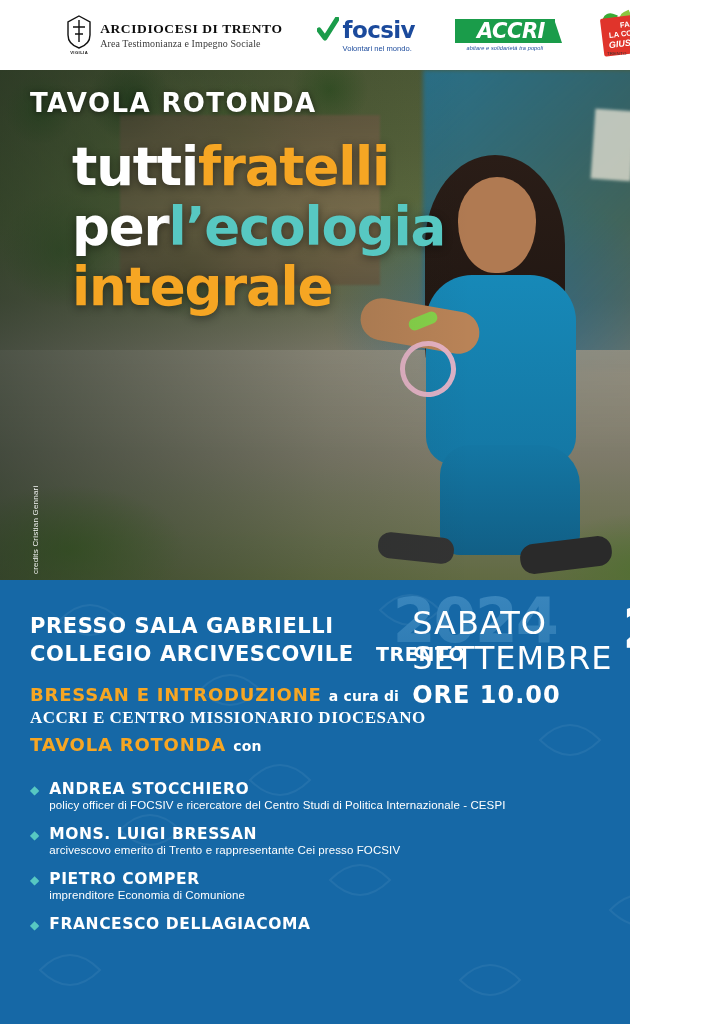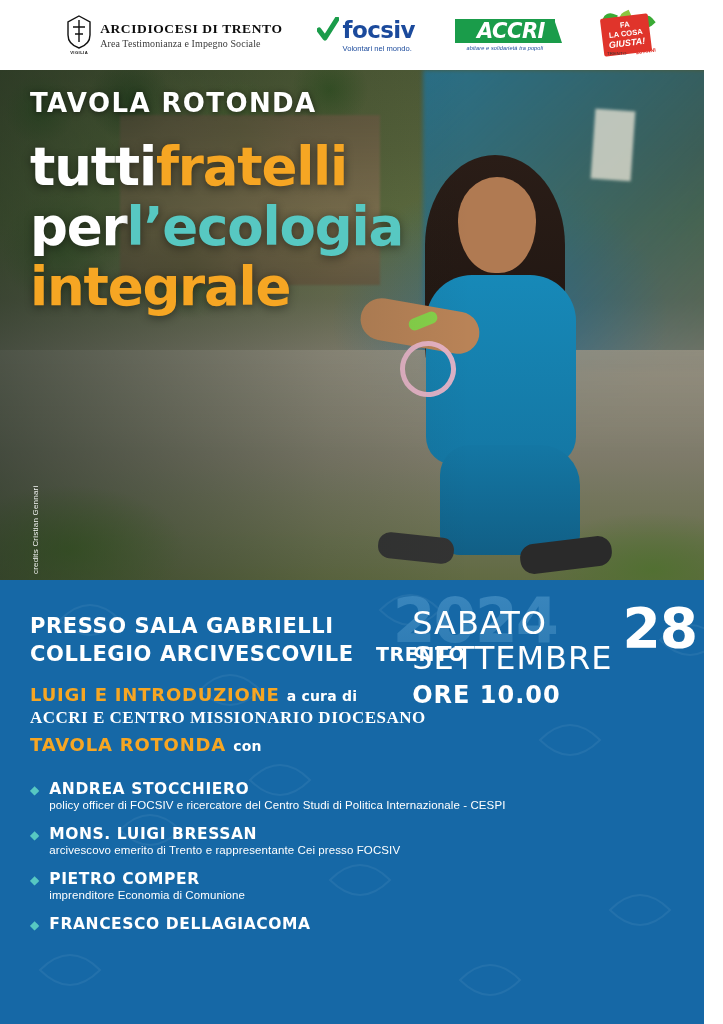--- a/index.html
+++ b/index.html
@@ -9,21 +9,21 @@
   }
   body {
     font-family: "Liberation Sans", sans-serif;
     width: 723px;
     height: 1024px;
     overflow: hidden;
     position: relative;
   }
   .poster {
     position: relative;
-    width: 704px;
+    width: 630px;
     height: 1024px;
     background: #1d4ed8;
     overflow: hidden;
   }
 
   
   .logobar {
     position: absolute;
     top: 0; left: 0;
     width: 723px;
@@ -334,21 +334,21 @@
     line-height: 1.02;
     letter-spacing: -1.2px;
     font-family: "DejaVu Sans", sans-serif;
     text-shadow: 0 2px 10px rgba(0,0,0,.45);
   }
   .hl-l1 .w1 { color: #ffffff; }
   .hl-l1 .w2 { color: #f6a623; }
   .hl-l2 .w1 { color: #ffffff; }
   .hl-l2 .w2 { color: #57c8c2; }
   .hl-l3 .w1 { color: #f6a623; }
-  .headline > div { margin-bottom: 6px; }
+  .headline > div { margin-bottom: 6px; margin-left: 42px; }
 
   .credit {
     position: absolute;
     left: 40px;
     bottom: 6px;
     transform: rotate(-90deg);
     transform-origin: left bottom;
     color: rgba(255,255,255,.92);
     font-size: 8px;
     letter-spacing: .2px;
@@ -608,21 +608,21 @@
             <div>SABATO</div>
             <div>SETTEMBRE</div>
           </div>
           <div class="date-day">28</div>
         </div>
         <div class="date-time">ORE 10.00</div>
       </div>
 
       <div class="sec saluti">
         <div class="sec-title">
-          <span>LUIGI E INTRODUZIONE</span>
+          <span>BRESSAN E INTRODUZIONE</span>
           <span class="plain">a cura di</span>
         </div>
         <div class="sec-sub">ACCRI E CENTRO MISSIONARIO DIOCESANO</div>
       </div>
 
       <div class="sec tavola">
         <div class="sec-title">
           <span>TAVOLA ROTONDA</span>
           <span class="plain">con</span>
         </div>

